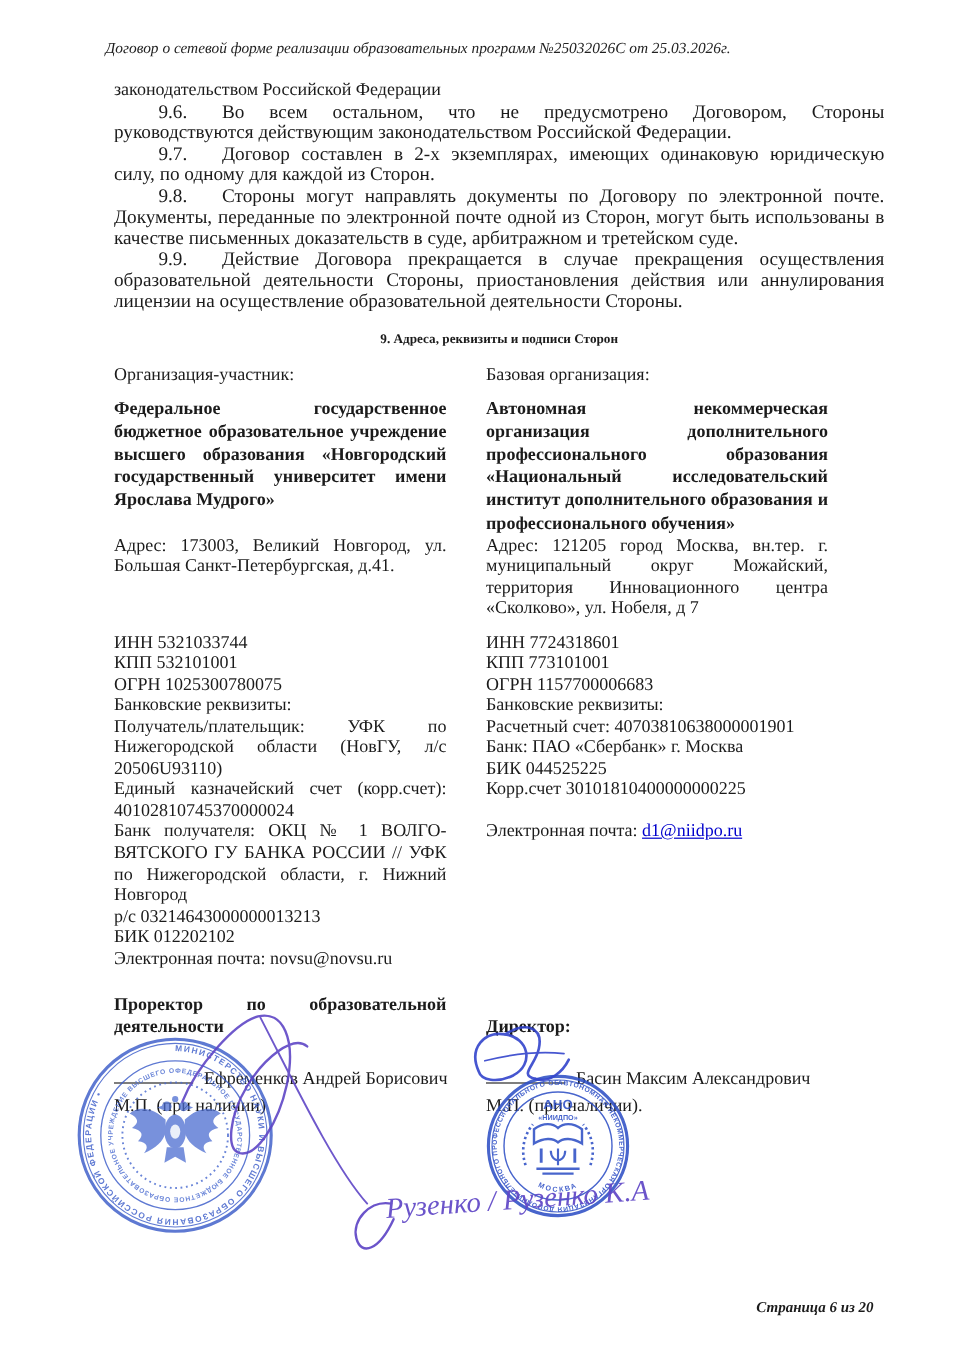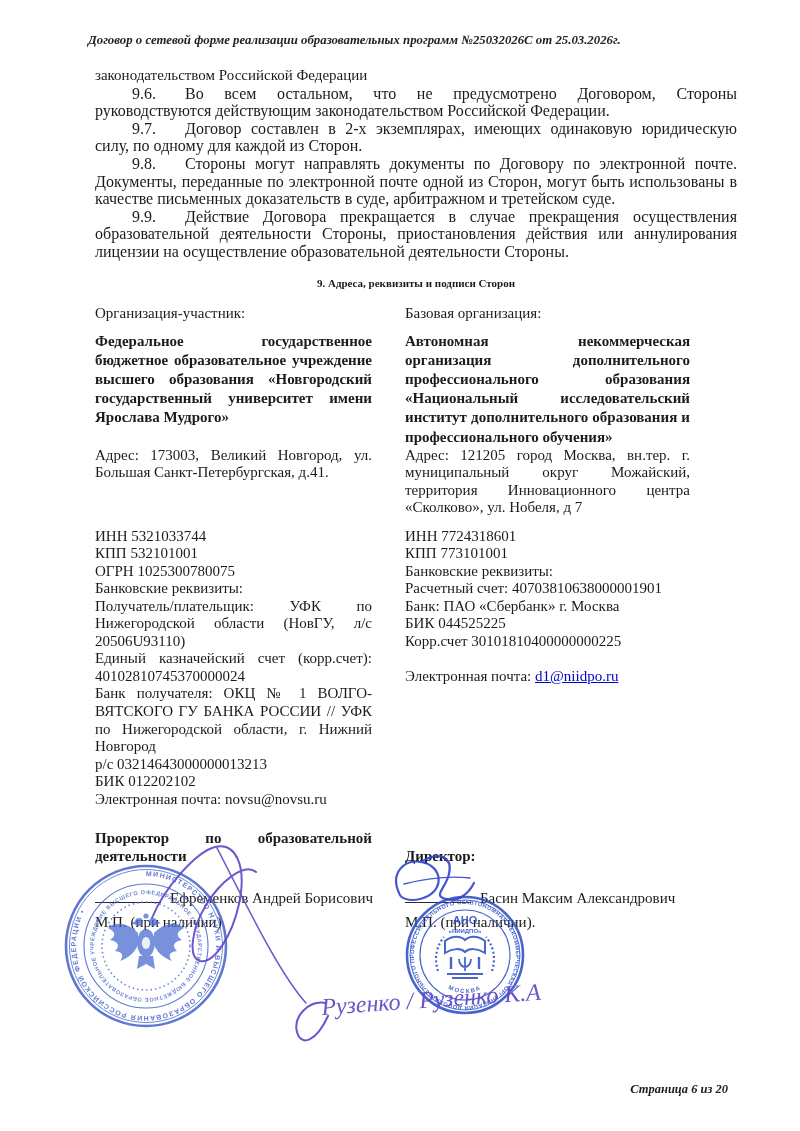--- a/index.html
+++ b/index.html
@@ -1,21 +1,21 @@
 <!DOCTYPE html>
 <html lang="ru"><head>
 <meta charset="utf-8">
 <style>
   html,body{margin:0;padding:0;}
   .page{
     position:relative;width:800px;height:1131px;background:#ffffff;
     font-family:"Liberation Serif", serif;color:#1b1b1b;overflow:hidden;
   }
   .doc{position:absolute;left:95px;top:33px;width:642px;z-index:2;}
-  .doc-header{font-style:italic;font-weight:700;font-size:12.8px;margin-left:-7px;color:#222;}
+  .doc-header{font-style:italic;font-weight:400;font-size:12.8px;margin-left:-7px;color:#222;}
   .intro{margin:19px 0 0;font-size:15px;line-height:17.6px;}
   .clauses{margin:0;}
   .clause{margin:0;font-size:16px;line-height:17.6px;text-align:justify;text-indent:37px;}
   .cnum{display:inline-block;width:53px;text-indent:0;}
   .section-heading{margin:16px 0 16px;font-size:11px;font-weight:bold;text-align:center;}
   .columns{margin-top:13px;display:grid;grid-template-columns:277px 285px;column-gap:33px;font-size:15px;}
   .col-label{height:27px;}
   .org-name{height:115px;font-weight:bold;text-align:justify;line-height:19.2px;}
   .addr{height:81px;text-align:justify;line-height:17.5px;}
   .details{height:289px;line-height:17.55px;}
@@ -75,20 +75,21 @@
             <div class="dline">р/с 03214643000000013213</div>
             <div class="dline">БИК 012202102</div>
           </div>
         <div class="email-row"><span>Электронная почта: </span><span>novsu@novsu.ru</span></div>
       </div>
 
       <div class="details">
         <div>
             <div class="dline">ИНН 7724318601</div>
             <div class="dline">КПП 773101001</div>
+            <div class="dline">ОГРН 1157700006683</div>
             <div class="dline">Банковские реквизиты:</div>
             <div class="dline">Расчетный счет: 40703810638000001901</div>
             <div class="dline">Банк: ПАО «Сбербанк» г. Москва</div>
             <div class="dline">БИК 044525225</div>
             <div class="dline">Корр.счет 30101810400000000225</div>
           </div>
         <div class="email-row spaced"><span>Электронная почта: </span><a class="email-link">d1@niidpo.ru</a></div>
       </div>
 
       <div class="signer-title">Проректор по образовательной деятельности</div>

